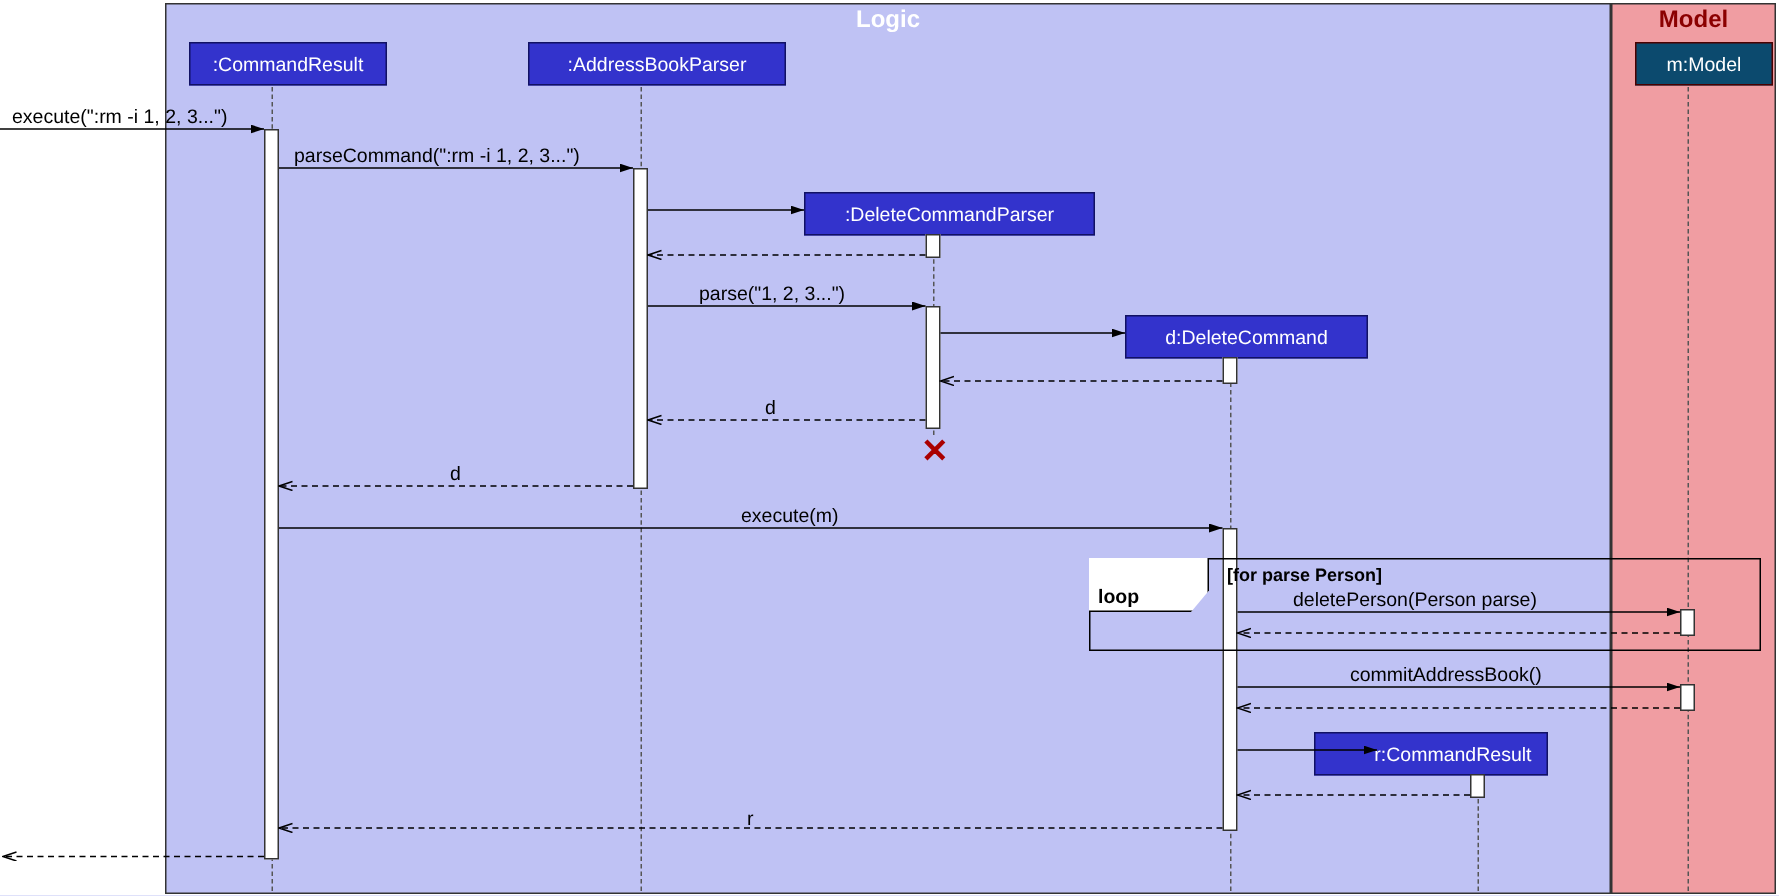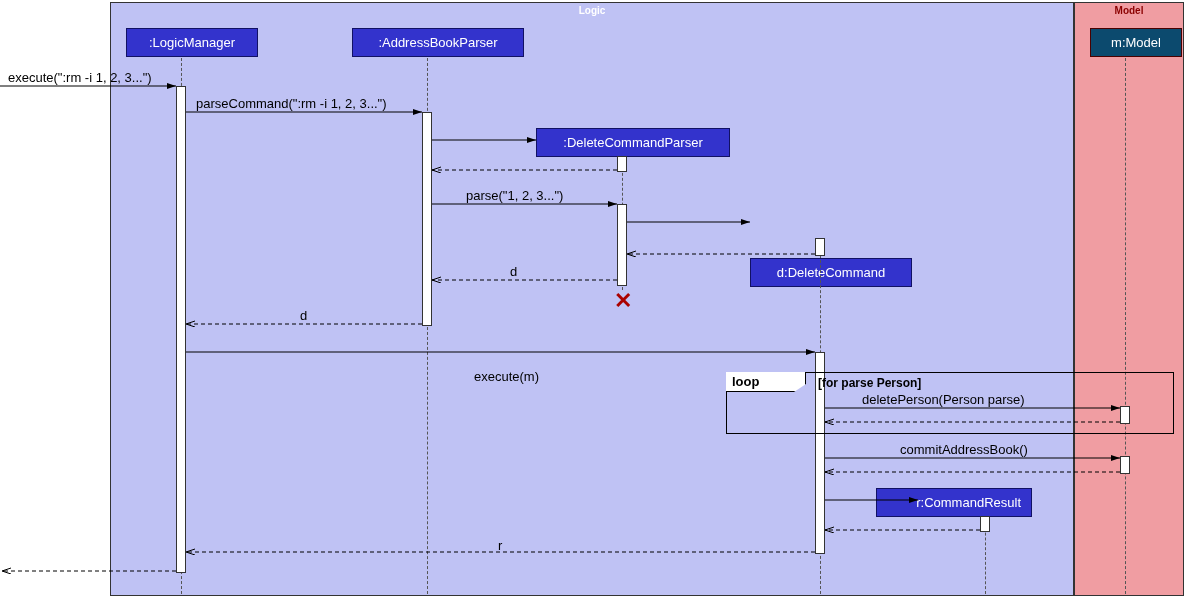--- a/index.html
+++ b/index.html
@@ -17,21 +17,21 @@
     position: absolute;
     border: 1px solid #333;
     box-sizing: border-box;
   }
   .region-label {
     position: absolute;
     top: 2px;
     left: 50%;
     transform: translateX(-50%);
     font-weight: bold;
-    font-size: 10px;
+    font-size: 16px;
   }
   .logic-region {
     left: 110px;
     top: 2px;
     width: 964px;
     height: 594px;
     background: #bfc2f4;
   }
   .model-region {
     left: 1074px;
@@ -84,21 +84,21 @@
     border: 1px solid #000;
     background: rgba(255,255,255,0);
     box-sizing: border-box;
   }
   .loop-label {
     position: absolute;
     background: #fff;
     border: 1px solid #000;
     border-top: none;
     border-left: none;
-    padding: 2px 12px 2px 6px;
+    padding: 18px 12px 2px 6px;
     font-weight: bold;
     font-size: 13px;
     box-sizing: border-box;
   }
   .loop-cond {
     position: absolute;
     font-weight: bold;
     font-size: 12px;
   }
   .x-mark {
@@ -111,24 +111,24 @@
 </head>
 <body>
 
 <div class="region logic-region">
   <div class="region-label" style="color:#fff;">Logic</div>
 </div>
 <div class="region model-region">
   <div class="region-label" style="color:#8b0000;">Model</div>
 </div>
 
-<div class="participant" style="left:126px; top:28px; width:110px;">:LogicManager</div>
+<div class="participant" style="left:126px; top:28px; width:110px;">:CommandResult</div>
 <div class="participant" style="left:352px; top:28px; width:150px;">:AddressBookParser</div>
 <div class="participant" style="left:536px; top:128px; width:172px;">:DeleteCommandParser</div>
-<div class="participant" style="left:750px; top:210px; width:140px;margin-top:48px;">d:DeleteCommand</div>
+<div class="participant" style="left:750px; top:210px; width:140px;">d:DeleteCommand</div>
 <div class="participant" style="left:876px; top:488px; width:134px;text-align:right;">r:CommandResult</div>
 <div class="participant model-participant" style="left:1090px; top:28px; width:70px;">m:Model</div>
 
 <div class="lifeline" style="left:181px; top:58px; height:536px;"></div>
 <div class="lifeline" style="left:427px; top:58px; height:536px;"></div>
 <div class="lifeline" style="left:622px; top:158px; height:132px;"></div>
 <div class="lifeline" style="left:820px; top:240px; height:354px;"></div>
 <div class="lifeline" style="left:985px; top:518px; height:76px;"></div>
 <div class="lifeline" style="left:1125px; top:58px; height:536px;"></div>
 
@@ -146,21 +146,21 @@
 
 <div class="loop-frame" style="left:726px; top:372px; width:448px; height:62px;"></div>
 <div class="loop-label" style="left:726px; top:372px; width:80px; clip-path: polygon(0 0, 100% 0, 100% 60%, 85% 100%, 0 100%);">loop</div>
 <div class="loop-cond" style="left:818px; top:376px;">[for parse Person]</div>
 
 <div class="msg" style="left:8px; top:70px;">execute(":rm -i 1, 2, 3...")</div>
 <div class="msg" style="left:196px; top:96px;">parseCommand(":rm -i 1, 2, 3...")</div>
 <div class="msg" style="left:466px; top:188px;">parse("1, 2, 3...")</div>
 <div class="msg" style="left:510px; top:264px;">d</div>
 <div class="msg" style="left:300px; top:308px;">d</div>
-<div class="msg" style="left:474px; top:336px;margin-top:33px;">execute(m)</div>
+<div class="msg" style="left:494px; top:336px;">execute(m)</div>
 <div class="msg" style="left:862px; top:392px;">deletePerson(Person parse)</div>
 <div class="msg" style="left:900px; top:442px;">commitAddressBook()</div>
 <div class="msg" style="left:498px; top:538px;">r</div>
 
 <svg class="arrows">
   <defs>
     <marker id="arrow-solid" markerWidth="10" markerHeight="10" refX="9" refY="3" orient="auto">
       <path d="M0,0 L9,3 L0,6 Z" fill="#000"></path>
     </marker>
     <marker id="arrow-open" markerWidth="10" markerHeight="10" refX="9" refY="3" orient="auto">

